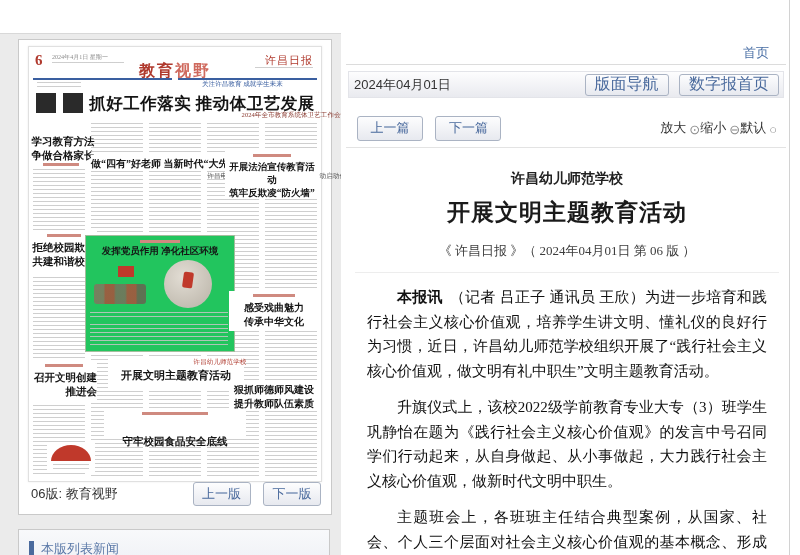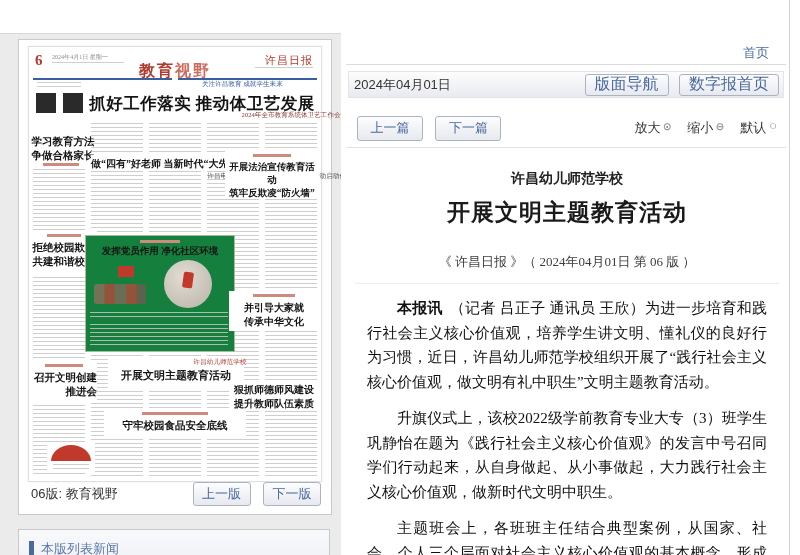--- a/index.html
+++ b/index.html
@@ -52,28 +52,28 @@
   
   .rpanel{position:absolute;left:341px;top:0;width:448px;height:555px;background:#fff;}
   .home-link{position:absolute;top:44px;right:20px;font-size:13px;color:#4a6fa5;text-decoration:none;cursor:pointer;}
   .hr1{position:absolute;left:5px;right:3px;top:64px;border-top:1px solid #dcdcdc;}
   .datebar{position:absolute;left:7px;right:5px;top:71px;height:27px;background:linear-gradient(#fdfdfe,#e9eaef);border:1px solid #e3e4e9;display:flex;align-items:center;justify-content:space-between;padding:0 4px 0 5px;box-sizing:border-box;}
   .datebar .dt{font-size:13px;color:#333;}
   .btn-top{height:22px;font-size:16px;padding:0 9px;margin-left:6px;}
   .navrow{position:absolute;left:16px;right:12px;top:114px;height:28px;display:flex;align-items:center;justify-content:space-between;}
   .btn-art{width:66px;height:25px;font-size:13px;margin-right:8px;}
   .zoomctrls{display:flex;align-items:center;font-size:13px;color:#333;}
-  .zoomctrl{display:inline-flex;align-items:flex-start;margin-left:16px;cursor:pointer;font-family:Liberation Mono, monospace;}
+  .zoomctrl{display:inline-flex;align-items:flex-end;cursor:pointer;}
   .zicon{font-size:13px;color:#8a8a8a;margin-left:3px;}
   .hr2{position:absolute;left:5px;right:3px;top:147px;border-top:1px solid #e3e3e3;}
 
   .article{position:absolute;left:14px;right:10px;top:152px;font-family:"Liberation Serif",serif;}
   .a-kicker{text-align:center;font-size:14px;font-weight:bold;color:#222;margin-top:18px;}
   .a-title{text-align:center;font-size:23px;font-weight:bold;color:#1a1a1a;margin-top:9px;letter-spacing:1px;}
-  .a-source{text-align:center;font-size:13px;color:#3c3c3c;margin-top:25px;}
+  .a-source{text-align:center;font-size:13px;color:#3c3c3c;margin-top:14px;}
   .a-div{border-top:1px solid #ededed;margin-top:12px;}
   .a-body{margin-top:8px;font-size:15px;line-height:24.5px;color:#111;text-align:justify;}
   .a-body p{margin:12px;text-indent:2em;}
   .a-body .lead{margin-right:7px;}
 </style>
 </head>
 <body>
 
 <div class="right-edge-line"></div>
 
@@ -126,37 +126,37 @@
         <span class="preline" style="position:static;display:block;margin-top:8px;font-size:9.5px;">开展法治宣传教育活动
 筑牢反欺凌“防火墙”</span>
       </div>
 
       <div class="np-hl" style="left:2px;top:184px;width:66px;height:42px;">
         <span class="rstripe" style="left:16px;top:3px;width:34px;"></span>
         <span class="preline" style="position:static;display:block;margin-top:8px;font-size:10.5px;">拒绝校园欺凌
 共建和谐校园</span>
       </div>
 
-      <div style="left:56px;top:188px;width:148px;height:115px;background:#15803d;border:1px solid #a3bd9d;">
+      <div style="left:56px;top:188px;width:148px;height:115px;background:#22c55e;border:1px solid #a3bd9d;">
         <span class="rstripe" style="left:54px;top:4px;width:40px;"></span>
         <div style="left:0;top:9px;width:100%;text-align:center;font-size:9.5px;font-weight:bold;color:#141414;">发挥党员作用 净化社区环境</div>
         <div class="photo-rect">
           <div class="flag"></div>
           <div class="figs"></div>
         </div>
         <div class="photo-circle">
           <div class="vest"></div>
         </div>
         <span class="stripes" style="left:4px;top:76px;width:138px;height:8px;"></span>
         <span class="stripes" style="left:4px;top:88px;width:138px;height:22px;"></span>
       </div>
 
       <div class="np-hl" style="left:200px;top:244px;width:90px;height:38px;">
         <span class="rstripe" style="left:24px;top:3px;width:42px;"></span>
-        <span class="preline" style="position:static;display:block;margin-top:8px;font-size:10px;">并引导大家就
+        <span class="preline" style="position:static;display:block;margin-top:8px;font-size:10px;">感受戏曲魅力
 传承中华文化</span>
       </div>
 
       <div class="np-hl" style="left:2px;top:314px;width:66px;height:40px;text-align:right;">
         <span class="rstripe" style="left:14px;top:3px;width:38px;"></span>
         <span class="preline" style="position:static;display:block;margin-top:8px;font-size:10.5px;">召开文明创建
 推进会</span>
       </div>
 
       <div class="np-hl" style="left:79px;top:310px;width:136px;height:32px;">
@@ -164,21 +164,21 @@
             <span class="shrink">许昌幼儿师范学校</span>
           </span>
         <span style="left:0;top:11px;width:100%;font-size:11px;">开展文明主题教育活动</span>
       </div>
 
       <div class="np-hl preline" style="left:200px;top:334px;width:90px;font-size:10px;">狠抓师德师风建设
 提升教师队伍素质</div>
 
       <div class="np-hl" style="left:75px;top:362px;width:142px;height:28px;">
         <span class="rstripe" style="left:38px;top:3px;width:66px;"></span>
-        <span style="position:static;display:block;margin-top:8px;font-size:10.5px;">守牢校园食品安全底线</span>
+        <span style="position:static;display:block;margin-top:24px;font-size:10.5px;">守牢校园食品安全底线</span>
       </div>
 
       <div style="left:18px;top:396px;width:48px;height:30px;background:#fff;">
         <div class="np-logo" style="left:4px;top:2px;width:40px;height:16px;"></div>
         <span class="stripes" style="left:6px;top:21px;width:36px;height:5px;"></span>
       </div>
     </div>
 
     <div class="np-pager">
       <span class="lbl">06版: 教育视野</span>

